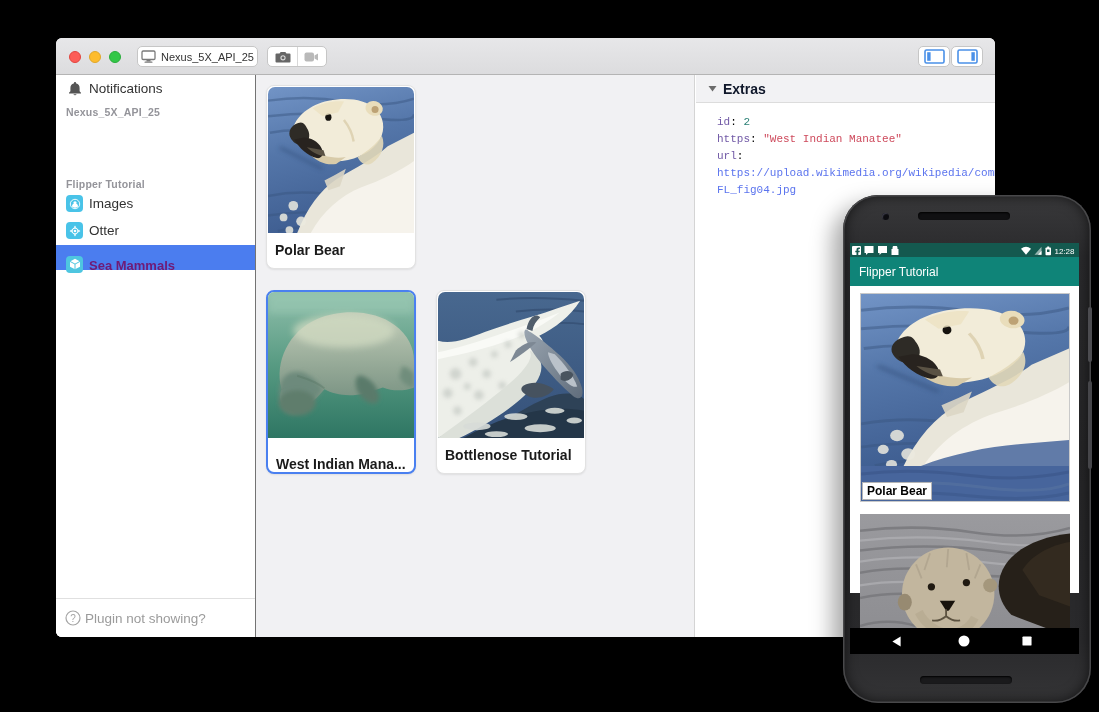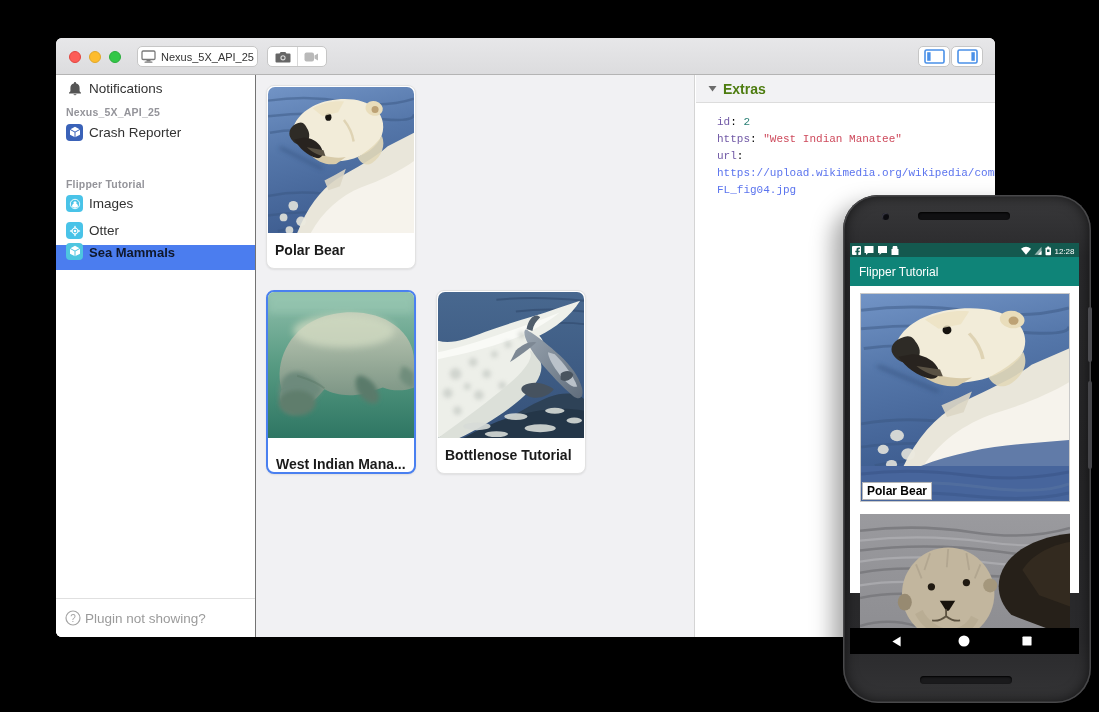--- a/index.html
+++ b/index.html
@@ -19,21 +19,21 @@
 .sitem{position:absolute;left:0;width:199px;height:27px;display:flex;align-items:center;font-size:13.5px;color:#323232}
 .sicon{position:absolute;left:10px;width:17px;height:17px;border-radius:4px}
 .stext{position:absolute;left:33px}
 .slabel{position:absolute;left:10px;font-size:10.5px;color:#94949a;font-weight:bold;letter-spacing:0.2px}
 #selrow{position:absolute;left:0;top:170px;width:199px;height:25px;background:#4b7def}
 #main{position:absolute;left:200px;top:37px;width:438px;height:562px;background:#f1f1f3}
 .card{position:absolute;width:150px;background:#fff;border:1px solid #e2e2e2;border-radius:8px;box-shadow:0 1px 2px rgba(0,0,0,.08)}
 .cimg{position:absolute;left:1px;top:1px;width:146px;height:146px;border-radius:7px 7px 0 0;overflow:hidden}
 .ctitle{position:absolute;left:8px;top:156px;font-size:14px;font-weight:bold;color:#1a1a1a;white-space:nowrap}
 #rpanel{position:absolute;left:638px;top:37px;width:301px;height:562px;background:#fff;border-left:1px solid #d4d4d4;overflow:hidden}
-#rhead{position:absolute;left:1px;top:0;width:300px;height:28px;background:#f2f2f4;border-bottom:1px solid #dcdcdc;display:flex;align-items:center;font-size:14px;font-weight:bold;color:#4d7c0f}
+#rhead{position:absolute;left:1px;top:0;width:300px;height:28px;background:#f2f2f4;border-bottom:1px solid #dcdcdc;display:flex;align-items:center;font-size:14px;font-weight:bold;color:#0f172a}
 #rjson{position:absolute;left:22px;top:39px;font-family:"Liberation Mono",monospace;font-size:11px;line-height:17px;white-space:pre}
 .jk{color:#7159a6}.jn{color:#287f74}.js{color:#ce4a5c}.ju{color:#5b74ee}
 #footer{position:absolute;left:0;top:523px;width:199px;height:39px;border-top:1px solid #e0e0e0;background:#fff;display:flex;align-items:center;color:#9b9b9b;font-size:13.5px}
 #phone{position:absolute;left:843px;top:195px;width:248px;height:508px;background:linear-gradient(180deg,#39393b 0,#2a2a2c 12%,#252527 50%,#2a2a2c 88%,#343436 100%);border-radius:35px;box-shadow:inset 0 0 0 1.5px #48484a, inset 0 0 14px rgba(0,0,0,.75), -10px 10px 22px rgba(0,0,0,.35)}
 #screen{position:absolute;left:850px;top:243px;width:229px;height:350px;background:#fff}
 #sbar{position:absolute;left:0;top:0;width:229px;height:14px;background:#14594f}
 #abar{position:absolute;left:0;top:14px;width:229px;height:29px;background:#0f8478;color:#fff;font-size:12px;display:flex;align-items:center;padding-left:9px}
 #navbar{position:absolute;left:0;top:385px;width:229px;height:26px;background:#000}
 </style></head>
 <body>
@@ -78,49 +78,41 @@
   </div>
   <div id="sidebar">
     <div class="sitem" style="top:0px">
       <svg style="position:absolute;left:12px;top:6px" width="14" height="15" viewBox="0 0 14 15">
           <path d="M7 1 a1.2 1.2 0 0 1 1.2 1.2 v.4 A4.6 4.6 0 0 1 11.6 7 v3.2 l1.4 1.6 v.7 H1 v-.7 L2.4 10.2 V7 A4.6 4.6 0 0 1 5.8 2.6 v-.4 A1.2 1.2 0 0 1 7 1 z" fill="#555"></path>
           <path d="M5.4 13.2 a1.7 1.7 0 0 0 3.2 0 z" fill="#555"></path>
         </svg>
       <div class="stext">Notifications</div>
     </div>
     <div class="slabel" style="top:31px">Nexus_5X_API_25</div>
-    <div class="sitem" style="top:44px">
-      <div class="sicon" style="top:5px;background:#3a62b8"></div>
-      <svg style="position:absolute;left:12.5px;top:7px" width="12" height="12" viewBox="0 0 12 12">
-          <path d="M6 0.8 L11 3.4 V8.7 L6 11.3 L1 8.7 V3.4 Z" fill="#fff"></path>
-          <path d="M1 3.4 L6 6.1 L11 3.4 M6 6.1 V11.3" fill="none" stroke="#3a62b8" stroke-width="1"></path>
-        </svg>
-      <div class="stext">Crash Reporter</div>
-    </div>
     <div class="slabel" style="top:103px">Flipper Tutorial</div>
     <div class="sitem" style="top:115px">
       <div class="sicon" style="top:5px;background:#49c3e8"></div>
       <svg style="position:absolute;left:12.5px;top:7.5px" width="12" height="12" viewBox="0 0 12 12">
           <circle cx="6" cy="6" r="4.7" fill="none" stroke="#fff" stroke-width="0.9"></circle>
           <circle cx="6" cy="4.8" r="1.6" fill="#fff"></circle>
           <path d="M3 8.6 a3 3 0 0 1 6 0 a4.7 4.7 0 0 1 -6 0 z" fill="#fff"></path>
         </svg>
       <div class="stext">Images</div>
     </div>
     <div class="sitem" style="top:142px">
       <div class="sicon" style="top:5px;background:#49c3e8"></div>
       <svg style="position:absolute;left:12.5px;top:7.5px" width="12" height="12" viewBox="0 0 12 12">
           <circle cx="6" cy="6" r="2.9" fill="none" stroke="#fff" stroke-width="1"></circle>
           <circle cx="6" cy="6" r="1.3" fill="#fff"></circle>
           <path d="M6 0.6 L7.4 2.8 H4.6 Z M6 11.4 L7.4 9.2 H4.6 Z M0.6 6 L2.8 4.6 V7.4 Z M11.4 6 L9.2 4.6 V7.4 Z" fill="#fff"></path>
         </svg>
       <div class="stext">Otter</div>
     </div>
     <div id="selrow"></div>
-    <div class="sitem" style="top:164px;color:#0f172a;font-weight:bold;font-size:13px">
+    <div class="sitem" style="top:177px;color:#701a75;font-weight:bold;font-size:13px">
       <div class="sicon" style="top:4px;background:#4ec6e0"></div>
       <svg style="position:absolute;left:12.5px;top:6px" width="12" height="12" viewBox="0 0 12 12">
           <path d="M6 0.8 L11 3.4 V8.7 L6 11.3 L1 8.7 V3.4 Z" fill="#fff"></path>
           <path d="M1 3.4 L6 6.1 L11 3.4 M6 6.1 V11.3" fill="none" stroke="#4ec6e0" stroke-width="1"></path>
         </svg>
       <div class="stext">Sea Mammals</div>
     </div>
     <div id="footer">
       <svg style="position:absolute;left:9px" width="16" height="16" viewBox="0 0 16 16">
           <circle cx="8" cy="8" r="7" fill="none" stroke="#a5a5a5" stroke-width="1.2"></circle>

